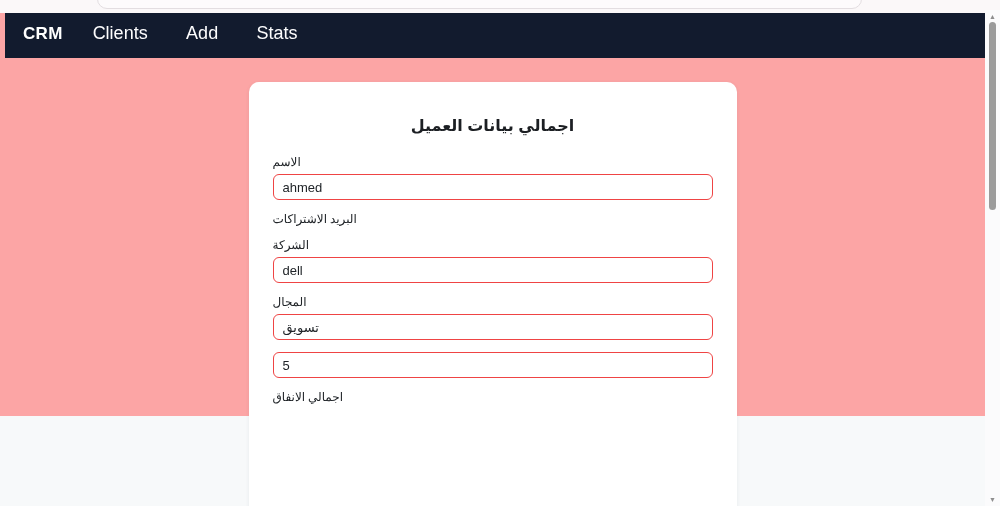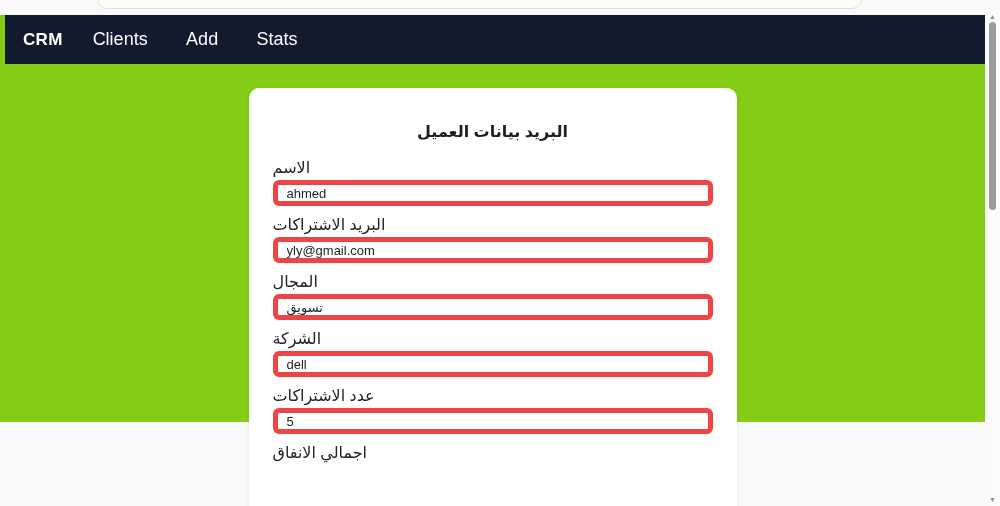--- a/index.html
+++ b/index.html
@@ -23,23 +23,23 @@
   .addressbar-remnant {
     position: absolute; left: 97px; top: -31px;
     width: 765px; height: 40px;
     background: #fdfbfc;
     border: 1px solid #e3dee1;
     border-radius: 10px;
   }
 
   
   .app {
-    position: absolute; top: 15px; left: 0;
+    position: absolute; top: 9px; left: 0;
     width: 985px; height: 407px;
-    background: #84cc16;
+    background: #fca5a5;
   }
 
   .navbar {
     margin-left: 5px;
     width: 980px; height: 49px;
     background: #121b2e;
     display: flex; align-items: center;
     padding-left: 18px;
   }
   .navbar-brand {
@@ -68,33 +68,34 @@
   }
   .card-title {
     margin: 0 0 20px 0;
     text-align: center;
     font-size: 16px; font-weight: 700;
     color: #1c1f23;
   }
   .form-group { margin-bottom: 12px; }
   .form-label {
     display: block;
-    font-size: 16px; line-height: 14px;
+    font-size: 12px; line-height: 14px;
     color: #212529;
     margin-bottom: 5px;
+    font-family: Liberation Serif, serif;
   }
   .form-input {
     display: block;
     width: 100%; height: 26px;
     padding: 3px 9px;
     font-size: 13px;
     font-family: "Liberation Sans", "DejaVu Sans", sans-serif;
     color: #212529;
     background: #ffffff;
-    border: 5px solid #ef4444;
+    border: 1px solid #ef4444;
     border-radius: 6px;
     outline: none;
   }
 
   
   .scrollbar {
     position: absolute; top: 10px; right: 0;
     width: 15px; height: 496px;
     background: #fbfbfc;
     z-index: 4;
@@ -131,47 +132,45 @@
   <span class="nav-link">Clients</span>
 
   <span class="nav-link">Add</span>
 
   <span class="nav-link">Stats</span>
 </span>
   </nav>
 
   <div class="main">
     <div class="card">
-      <h2 class="card-title">البريد بيانات العميل</h2>
+      <h2 class="card-title">اجمالي بيانات العميل</h2>
       <form id="client-form">
   <div class="form-group">
     <label class="form-label">الاسم</label>
     <input class="form-input" type="text" value="ahmed" style="">
   </div>
 
   <div class="form-group">
     <label class="form-label">البريد الاشتراكات</label>
-    <input class="form-input" type="text" value="yly@gmail.com" style="">
   </div>
 
   <div class="form-group">
+  </div>
+
+  <div class="form-group">
+    <label class="form-label">الشركة</label>
+    <input class="form-input" type="text" value="dell" style="">
   </div>
 
   <div class="form-group">
     <label class="form-label">المجال</label>
     <input class="form-input" type="text" value="تسويق" style="">
   </div>
 
   <div class="form-group">
-    <label class="form-label">الشركة</label>
-    <input class="form-input" type="text" value="dell" style="">
-  </div>
-
-  <div class="form-group">
-    <label class="form-label">عدد الاشتراكات</label>
     <input class="form-input" type="text" value="5" style="">
   </div>
 
   <div class="form-group">
     <label class="form-label">اجمالي الانفاق</label>
 
   </div>
 </form>
     </div>
   </div>

